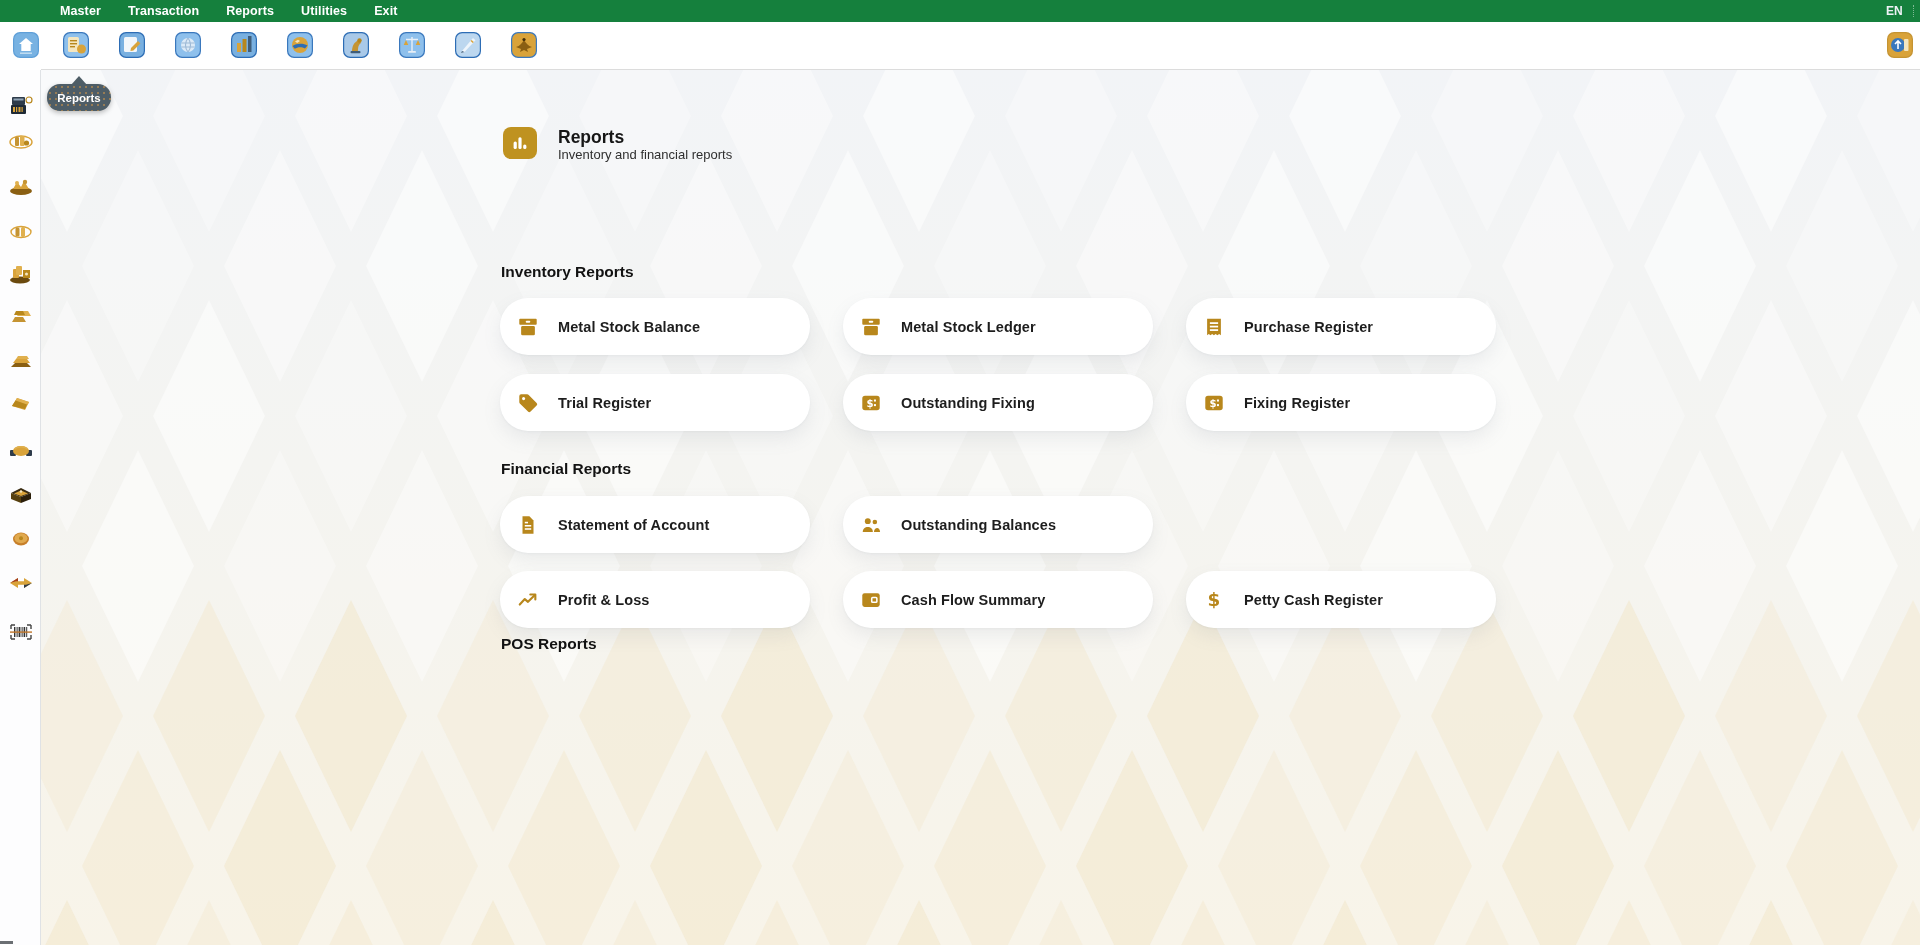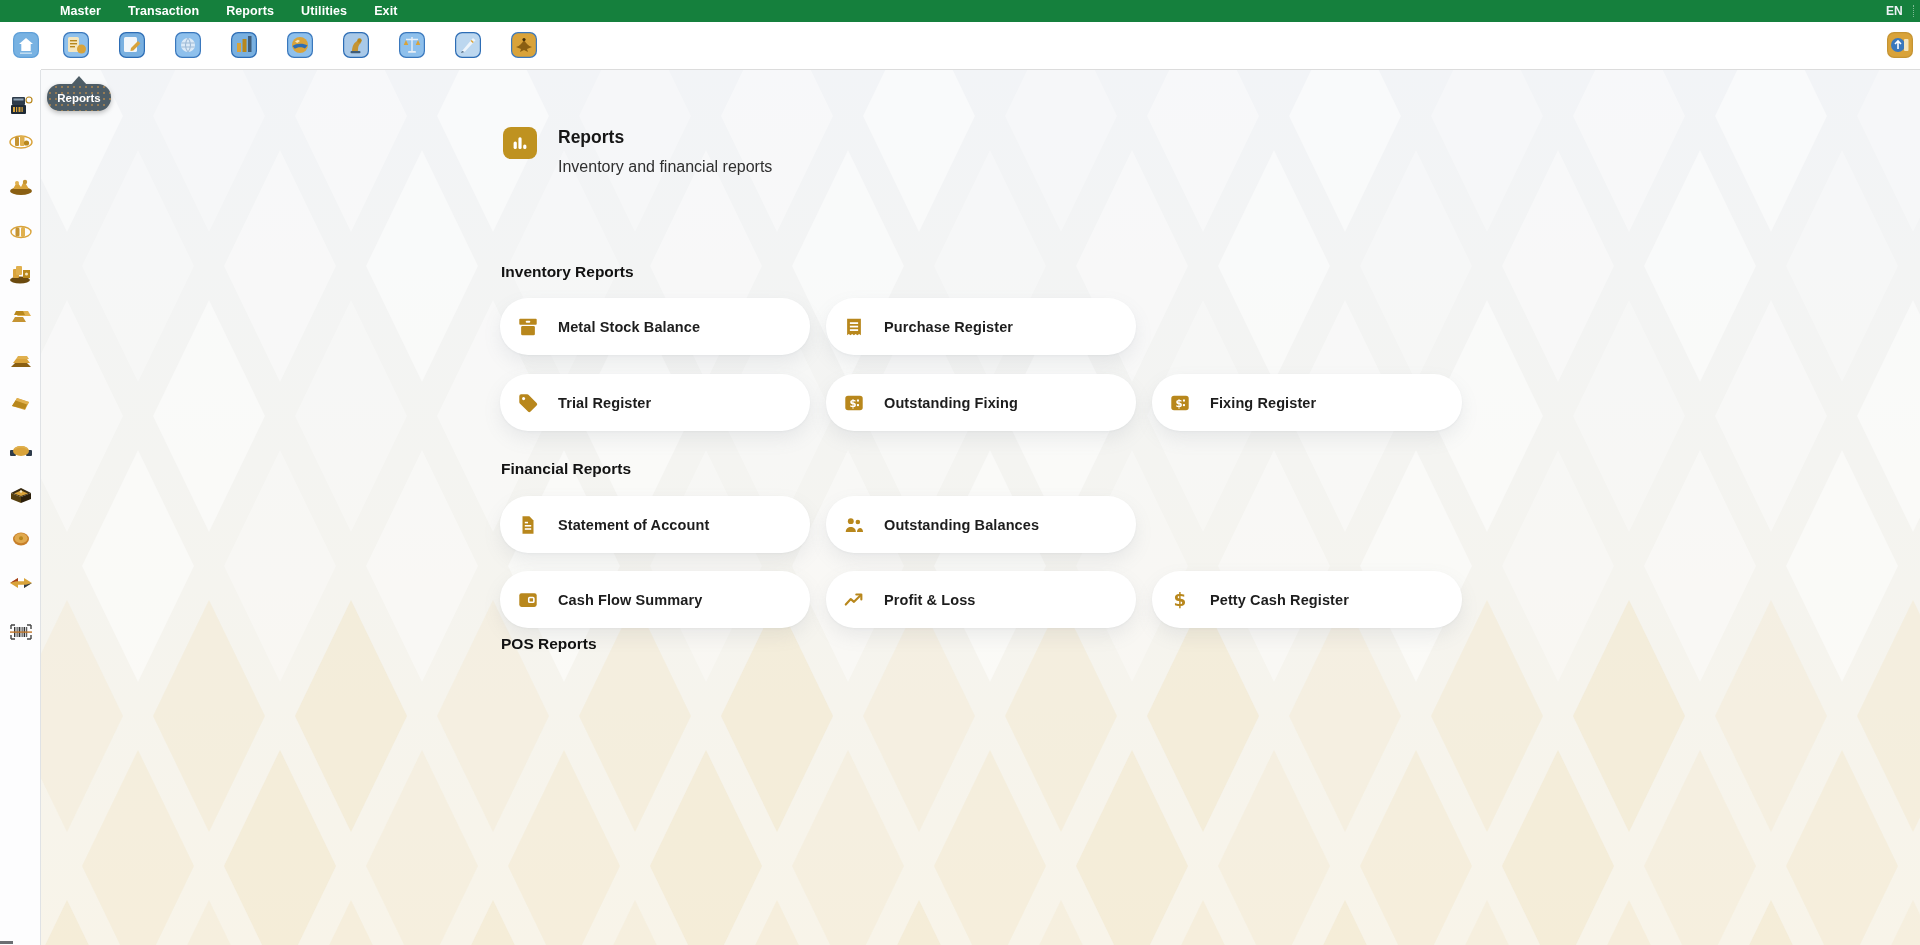--- a/index.html
+++ b/index.html
@@ -42,25 +42,25 @@
   .main{position:absolute;left:41px;top:70px;width:1879px;height:875px;overflow:hidden;
     background:linear-gradient(180deg,#f2f4f7 0%,#f4f4f1 45%,#f8f4e9 100%);}
   .diamond{position:absolute;width:112px;height:232px;
     clip-path:polygon(50% 0,100% 50%,50% 100%,0 50%);pointer-events:none;}
 
   
   .page-header{position:absolute;left:462px;top:57px;display:flex;gap:21px;}
   .header-tile{width:34px;height:32px;border-radius:8px;background:#bf9220;
     display:flex;align-items:center;justify-content:center;}
   .page-title{font-size:17.5px;font-weight:700;color:#161616;line-height:20px;}
-  .page-subtitle{font-size:16px;color:#2f2f2f;margin-top:11px;}
+  .page-subtitle{font-size:13px;color:#2f2f2f;margin-top:0;}
 
   
   .section-heading{position:absolute;left:460px;font-size:15.5px;font-weight:700;color:#121212;}
-  .card-row{position:absolute;left:459px;display:flex;gap:16px;}
+  .card-row{position:absolute;left:459px;display:flex;gap:33px;}
   .report-card{width:310px;height:57px;background:#ffffff;border-radius:28px;
     display:flex;align-items:center;padding-left:17px;box-sizing:border-box;gap:19px;cursor:pointer;
     box-shadow:0 8px 18px rgba(125,135,150,.12),0 1px 2px rgba(125,135,150,.08);}
   .card-label{font-size:14.5px;font-weight:700;color:#1d1d1d;letter-spacing:.1px;}
   .card-icon{width:22px;height:22px;flex:0 0 22px;}
 </style>
 </head>
 <body>
 
 <div class="app">
@@ -426,20 +426,30 @@
             <g fill="#b8871c">
               <rect x="2.5" y="3" width="19" height="6.5" rx="1"></rect>
               <rect x="4.5" y="11" width="15" height="10" rx="1.5"></rect>
             </g>
             <rect x="9.5" y="5.1" width="5" height="2.2" rx="1.1" fill="#fff"></rect>
           </svg>
         <span class="card-label">Metal Stock Balance</span>
       </div>
       <div class="report-card">
         <svg class="card-icon" viewBox="0 0 24 24">
+            <g fill="#b8871c">
+              <rect x="2.5" y="3" width="19" height="6.5" rx="1"></rect>
+              <rect x="4.5" y="11" width="15" height="10" rx="1.5"></rect>
+            </g>
+            <rect x="9.5" y="5.1" width="5" height="2.2" rx="1.1" fill="#fff"></rect>
+          </svg>
+        <span class="card-label">Metal Stock Ledger</span>
+      </div>
+      <div class="report-card">
+        <svg class="card-icon" viewBox="0 0 24 24">
             <path fill="#b8871c" d="M4.5 3h15v18l-1.9-1.4-1.9 1.4-1.9-1.4-1.9 1.4-1.9-1.4L8.2 21l-1.9-1.4L4.5 21z"></path>
             <g fill="#fff">
               <rect x="7.5" y="6.8" width="9" height="1.9"></rect>
               <rect x="7.5" y="10.6" width="9" height="1.9"></rect>
               <rect x="7.5" y="14.4" width="9" height="1.9"></rect>
             </g>
           </svg>
         <span class="card-label">Purchase Register</span>
       </div>
     </div>
@@ -495,36 +505,36 @@
               <path d="M15.2 19.5c.1-2.6 1.9-4.2 3.5-4.2 1.5 0 3.1 1.5 3.2 4.2z"></path>
             </g>
           </svg>
         <span class="card-label">Outstanding Balances</span>
       </div>
     </div>
 
     <div class="card-row" style="top:501px">
       <div class="report-card">
         <svg class="card-icon" viewBox="0 0 24 24">
-            <rect x="2.5" y="4.5" width="19" height="15" rx="2.5" fill="#b8871c"></rect>
-            <rect x="12.8" y="9.3" width="5.6" height="5.2" rx="1" fill="none" stroke="#fff" stroke-width="1.7"></rect>
-          </svg>
-        <span class="card-label">Cash Flow Summary</span>
-      </div>
-      <div class="report-card">
-        <svg class="card-icon" viewBox="0 0 24 24">
             <g fill="none" stroke="#b8871c" stroke-width="2.3" stroke-linecap="round" stroke-linejoin="round">
               <path d="M3 17l5.5-6 3.5 3 7.5-7.5"></path>
               <path d="M14.5 6H20v5.5"></path>
             </g>
           </svg>
         <span class="card-label">Profit &amp; Loss</span>
       </div>
       <div class="report-card">
         <svg class="card-icon" viewBox="0 0 24 24">
+            <rect x="2.5" y="4.5" width="19" height="15" rx="2.5" fill="#b8871c"></rect>
+            <rect x="12.8" y="9.3" width="5.6" height="5.2" rx="1" fill="none" stroke="#fff" stroke-width="1.7"></rect>
+          </svg>
+        <span class="card-label">Cash Flow Summary</span>
+      </div>
+      <div class="report-card">
+        <svg class="card-icon" viewBox="0 0 24 24">
             <text x="12" y="19" text-anchor="middle" font-size="20" font-weight="bold" fill="#b8871c" font-family="DejaVu Sans">$</text>
           </svg>
         <span class="card-label">Petty Cash Register</span>
       </div>
     </div>
 
     <div class="section-heading" style="top:565px">POS Reports</div>
 
   </div>
 

